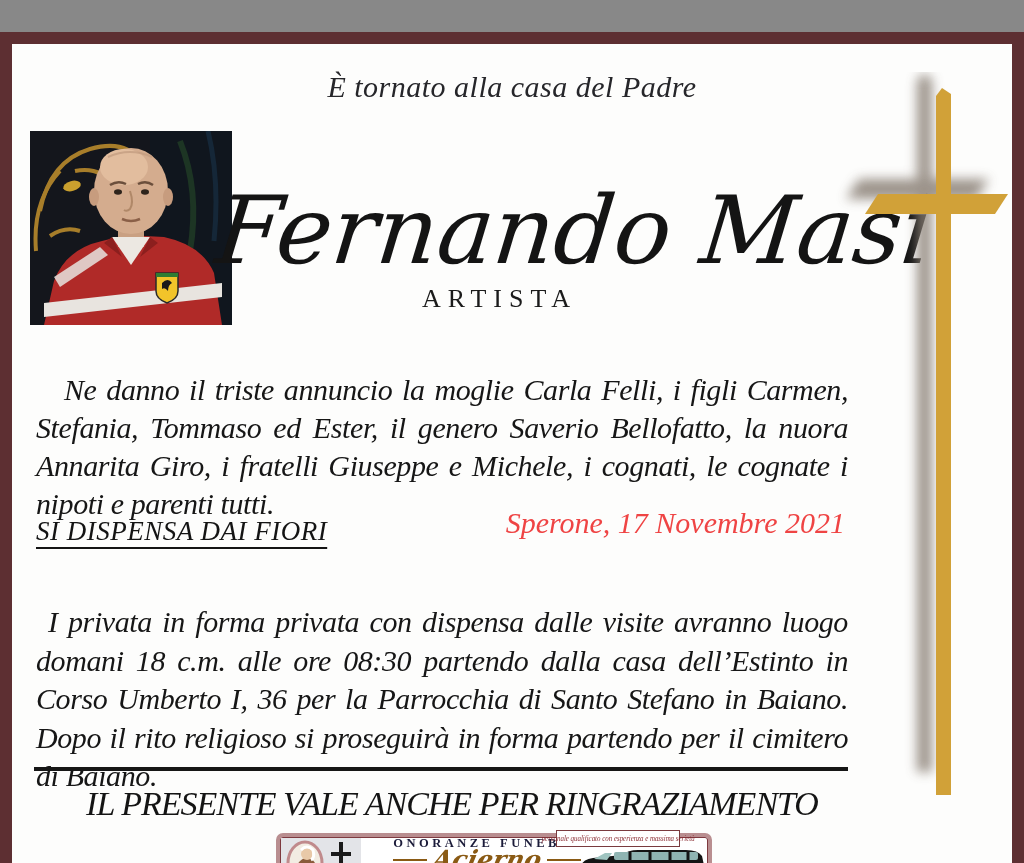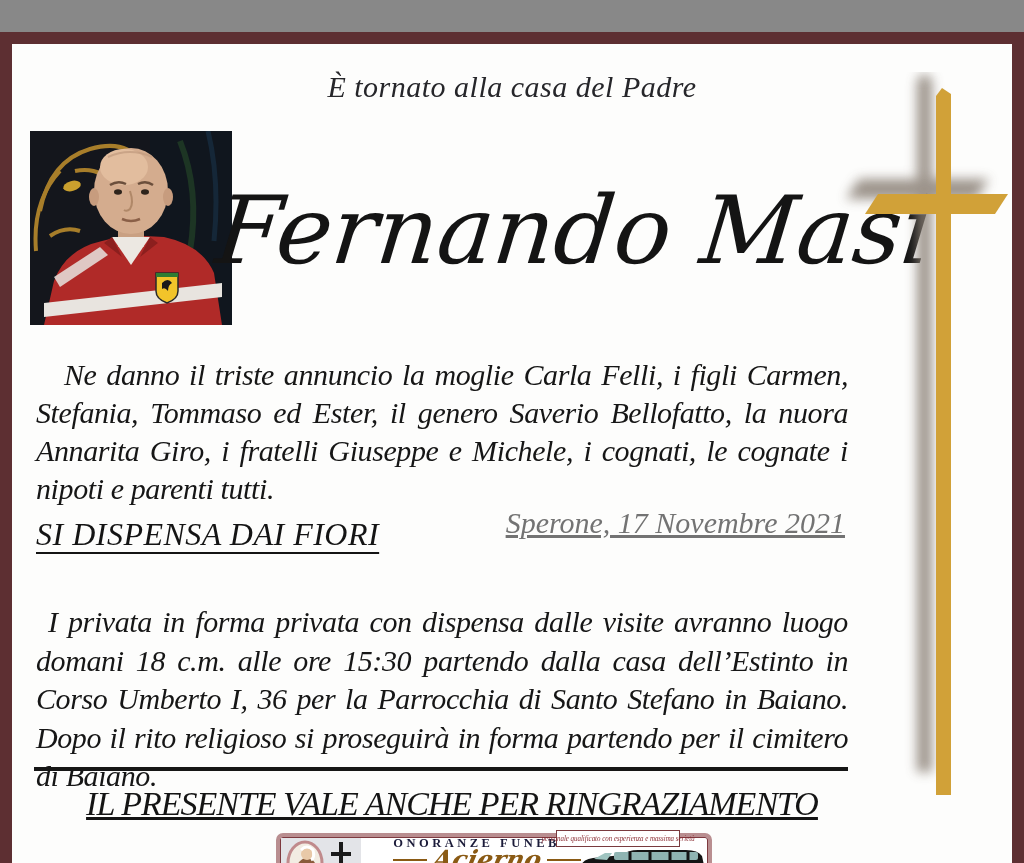--- a/index.html
+++ b/index.html
@@ -12,29 +12,29 @@
   .opening{left:0;top:26px;width:1000px;text-align:center;
     font-style:italic;font-size:30px;color:#26262a;letter-spacing:.5px;}
   .photo-wrap{left:18px;top:87px;width:202px;height:194px;}
   .name{left:205px;top:104px;width:660px;height:165px;line-height:165px;text-align:center;
     font-family:"DejaVu Serif",serif;font-style:italic;font-size:94px;
     transform:skewX(-6deg);white-space:nowrap;color:#141414;}
   .role{left:0;top:240px;width:975px;text-align:center;font-size:26px;
     letter-spacing:7px;color:#1b1b1b;}
   .para{left:24px;width:812px;font-style:italic;font-size:30px;line-height:38px;
     text-align:justify;letter-spacing:-.4px;color:#161616;}
-  .announce{top:282px;text-indent:28px;}
+  .announce{top:297px;text-indent:28px;}
   .funeral{top:529px;text-indent:12px;line-height:38.5px;}
   .funeral .b{font-weight:normal;}
-  .flowers{left:24px;top:472px;font-style:italic;font-size:32px;letter-spacing:.5px;
+  .flowers{left:24px;top:472px;font-style:italic;font-size:27px;letter-spacing:.5px;
     text-decoration:underline;text-underline-offset:7px;text-decoration-thickness:2px;color:#141414;}
-  .dateline{right:167px;top:462px;font-style:italic;font-size:30px;color:#737373;text-decoration:underline;}
+  .dateline{right:167px;top:462px;font-style:italic;font-size:30px;color:#ef4444;}
   .rule{left:22px;top:723px;width:814px;height:4px;background:#161616;}
   .closing{left:0;top:741px;width:880px;text-align:center;font-style:italic;
-    font-size:34px;letter-spacing:-1px;white-space:nowrap;color:#141414;text-decoration:underline;}
+    font-size:34px;letter-spacing:-1px;white-space:nowrap;color:#141414;}
   .cross-wrap{left:818px;top:28px;width:200px;height:740px;}
 
   
   .logo{left:264px;top:789px;width:436px;height:60px;}
   .logo-frame{position:absolute;inset:0;background:#fff;border:4px solid #b98e90;
     border-radius:7px;box-shadow:inset 0 0 0 1px #7e3a40;}
   .oval-wrap{position:absolute;left:5px;top:5px;width:80px;height:50px;}
   .logo-text{position:absolute;left:86px;top:3px;width:250px;text-align:center;}
   .oh-label{font-family:"Liberation Serif",serif;font-weight:bold;font-size:12.5px;
     letter-spacing:3.5px;color:#1c1c3a;white-space:nowrap;}
@@ -99,27 +99,28 @@
         <g>
           <path d="M126,142 h22 v18 q0,8 -11,12 q-11,-4 -11,-12 Z" fill="#f2c42a" stroke="#2a2a2a" stroke-width="1.5"></path>
           <rect x="126" y="142" width="22" height="4" fill="#2e7d32"></rect>
           <path d="M132,152 q6,-6 10,0 q-4,2 -4,8 q-3,-4 -6,-2 Z" fill="#1a1a1a"></path>
         </g>
       </g>
     </svg>
   </div>
 
   <div class="abs name">Fernando Masi</div>
+  <div class="abs role">ARTISTA</div>
 
   <p class="abs para announce">Ne danno il triste annuncio la moglie Carla Felli, i figli Carmen, Stefania, Tommaso ed Ester, il genero Saverio Bellofatto, la nuora Annarita Giro, i fratelli Giuseppe e Michele, i cognati, le cognate i nipoti e parenti tutti.</p>
 
   <div class="abs flowers">SI DISPENSA DAI FIORI</div>
   <div class="abs dateline">Sperone, 17 Novembre 2021</div>
 
-  <p class="abs para funeral"><span>I privata in </span><span class="b">forma privata con dispensa dalle visite</span><span> avranno luogo domani 18 c.m. alle ore 15:30 partendo dalla casa dell’Estinto in Corso Umberto I, 36 per la Parrocchia di Santo Stefano in Baiano. Dopo il rito religioso si proseguirà </span><span class="b">in forma partendo</span><span> per il cimitero di Baiano.</span></p>
+  <p class="abs para funeral"><span>I privata in </span><span class="b">forma privata con dispensa dalle visite</span><span> avranno luogo domani 18 c.m. alle ore 08:30 partendo dalla casa dell’Estinto in Corso Umberto I, 36 per la Parrocchia di Santo Stefano in Baiano. Dopo il rito religioso si proseguirà </span><span class="b">in forma partendo</span><span> per il cimitero di Baiano.</span></p>
 
   <div class="abs rule"></div>
 
   <div class="abs closing">IL PRESENTE VALE ANCHE PER RINGRAZIAMENTO</div>
 
   <div class="abs cross-wrap">
     <svg width="200" height="740" viewBox="0 0 200 740">
       <defs>
         <filter id="blur" x="-40%" y="-10%" width="180%" height="130%">
           <feGaussianBlur stdDeviation="6"></feGaussianBlur>

